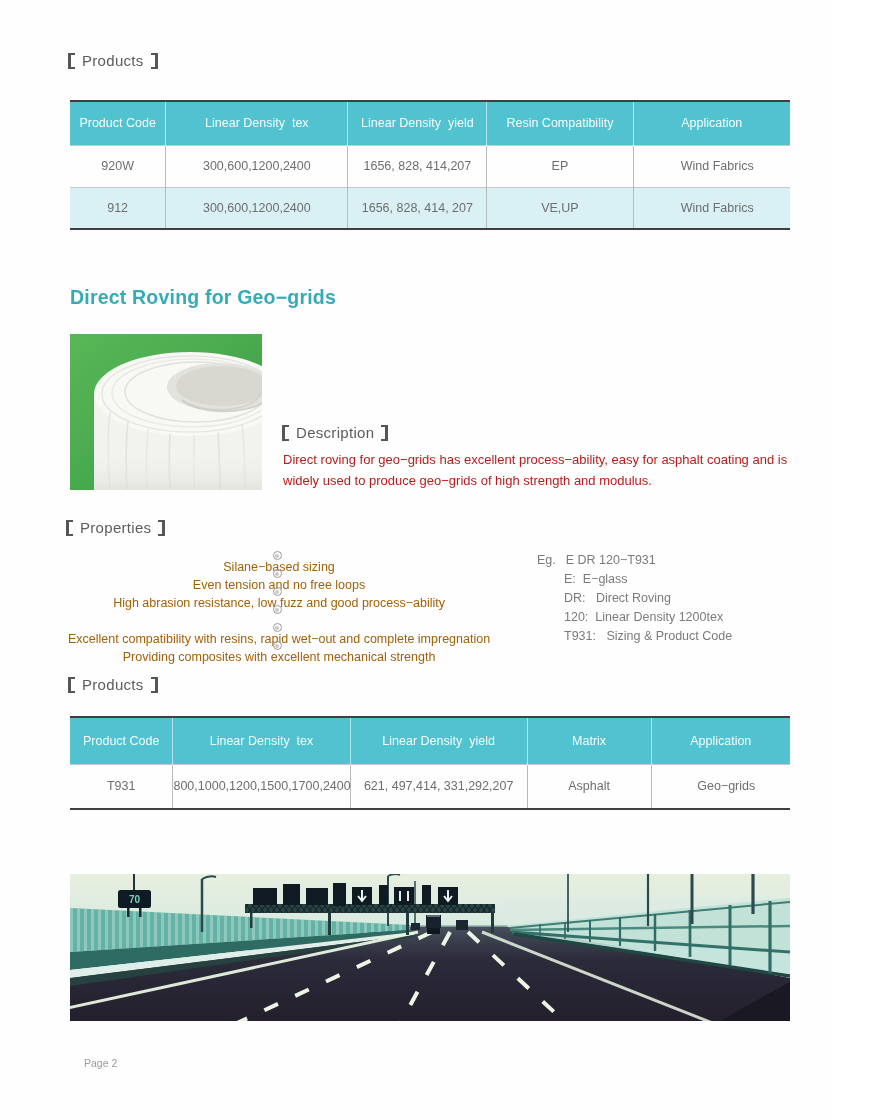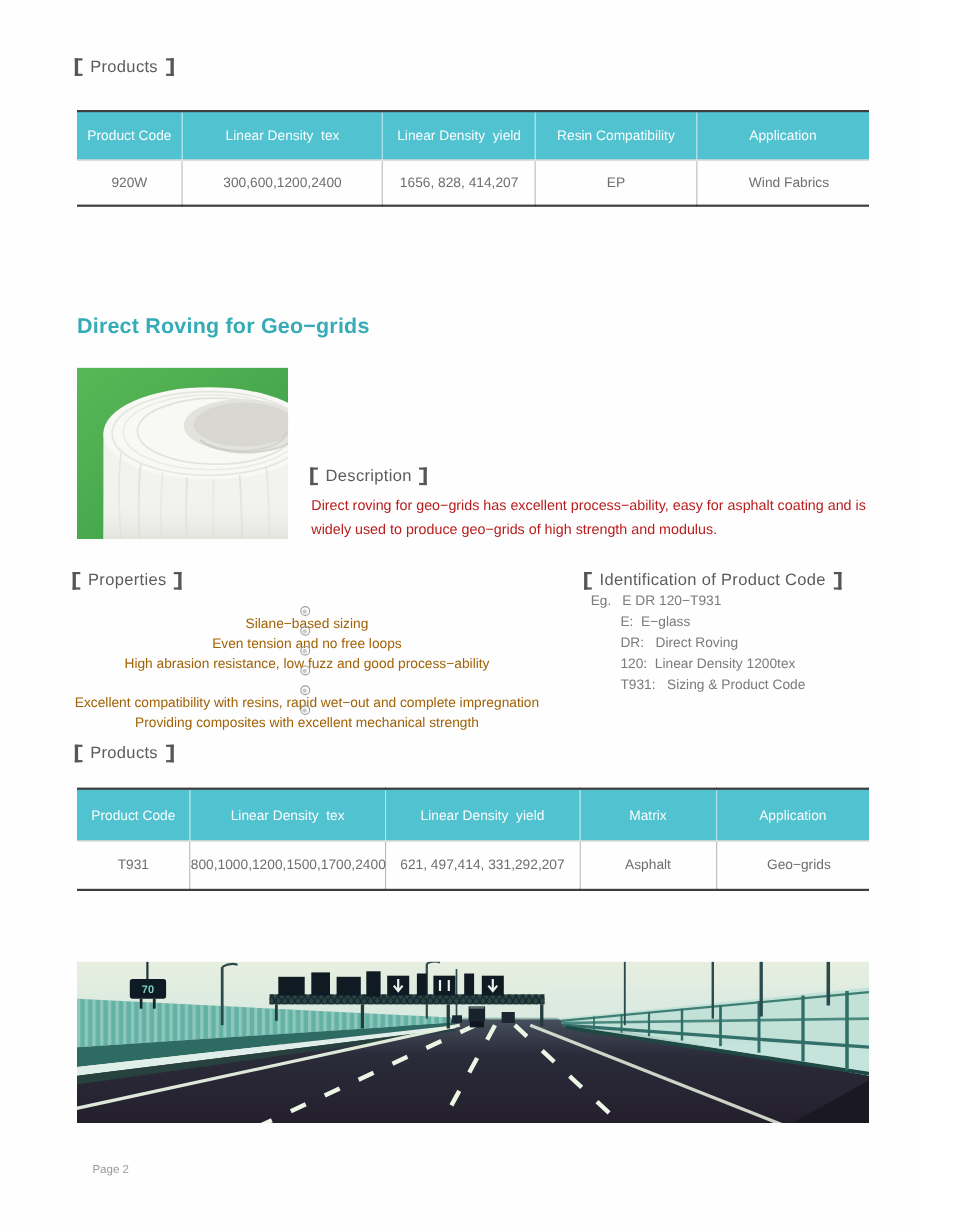--- a/index.html
+++ b/index.html
@@ -34,21 +34,21 @@
              color:var(--accent);letter-spacing:.2px;}
 
   .desc-text{position:absolute;left:283px;top:449px;width:516px;font-size:13px;line-height:21px;color:#b91c1c;}
 
   .prop-list{position:absolute;left:68px;top:551px;list-style:none;}
   .prop-list li{display:flex;align-items:center;height:18px;font-size:12.5px;color:#a16207;flex-direction:column;}
   .bullet{flex:0 0 auto;width:9px;height:9px;border:1px solid #9c9c9c;border-radius:50%;
           display:inline-flex;align-items:center;justify-content:center;margin-right:4px;}
   .bullet i{width:4px;height:4px;border-radius:50%;background:#c9c9c9;}
 
-  .ident{position:absolute;left:537px;top:537px;font-size:12.5px;color:#7b7b7b;line-height:19px;}
+  .ident{position:absolute;left:537px;top:551px;font-size:12.5px;color:#7b7b7b;line-height:19px;}
   .ident .eg-row{white-space:pre;}
   .ident .eg-label{margin-right:10px;}
   .ident .line{white-space:pre;padding-left:27px;}
 
   .fig{position:absolute;overflow:hidden;}
   .fig svg{display:block;}
 
   .footer{position:absolute;left:68px;top:1057px;font-size:10.5px;color:#9b9b9b;padding-left:16px;}
 </style>
 </head>
@@ -78,20 +78,27 @@
         <th>Resin Compatibility</th>
         <th>Application</th>
       </tr>
     </thead>
     <tbody>
       <tr>
         <td>920W</td>
         <td>300,600,1200,2400</td>
         <td>1656, 828, 414,207</td>
         <td>EP</td>
+        <td>Wind Fabrics</td>
+      </tr>
+      <tr class="alt">
+        <td>912</td>
+        <td>300,600,1200,2400</td>
+        <td>1656, 828, 414, 207</td>
+        <td>VE,UP</td>
         <td>Wind Fabrics</td>
       </tr>
     </tbody>
   </table>
 
   <div class="sec-title">Direct Roving for Geo−grids</div>
 
   <div class="fig" style="left:70px;top:334px;width:192px;height:156px;">
     <svg width="192" height="156" viewBox="0 0 192 156">
       <defs>
@@ -168,25 +175,20 @@
         <span>Excellent compatibility with resins, rapid wet−out and complete impregnation</span>
       </li>
     <li>
         <span class="bullet">
           <i></i>
         </span>
         <span>Providing composites with excellent mechanical strength</span>
       </li>
   </ul>
 
-  <div class="bh" style="left:531px;top:519px;">
-    <span class="bk bk-l"></span>
-    <span>Identification of Product Code</span>
-    <span class="bk bk-r"></span>
-  </div>
   <div class="ident">
     <div class="eg-row"><span class="eg-label">Eg.</span><span>E DR 120−T931</span></div>
     <div class="line">E:  E−glass</div>
     <div class="line">DR:   Direct Roving</div>
     <div class="line">120:  Linear Density 1200tex</div>
     <div class="line">T931:   Sizing &amp; Product Code</div>
   </div>
 
   <div class="bh" style="left:68px;top:676px;">
     <span class="bk bk-l"></span>

